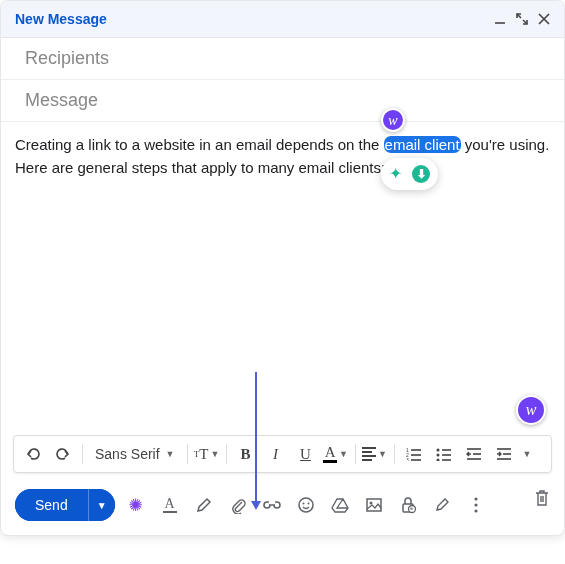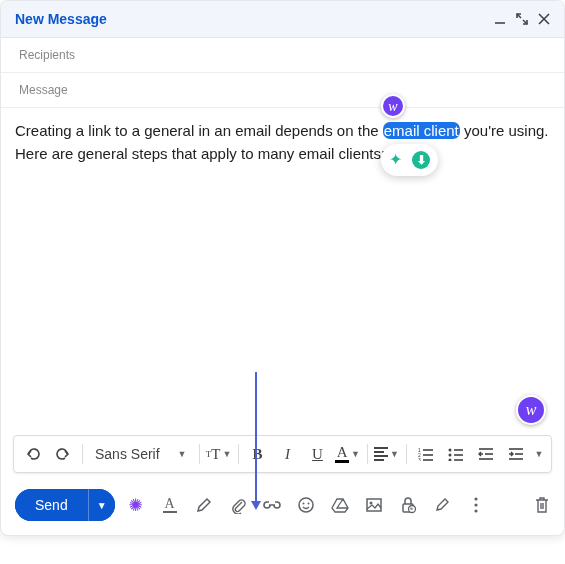--- a/index.html
+++ b/index.html
@@ -36,24 +36,24 @@
     font-weight: 600;
     color: #0b57d0;
   }
   .header-controls {
     display: flex;
     gap: 10px;
     align-items: center;
   }
   .header-controls span { cursor: pointer; color: #444; font-size: 13px; }
   .field {
-    padding: 10px 18px;
+    padding: 10px 24px;
     border-bottom: 1px solid #eceff1;
     color: #888;
-    font-size: 12px;
+    font-size: 18px;
   }
   .body-area {
     flex: 1;
     padding: 12px 14px;
     position: relative;
     font-size: 15px;
     line-height: 1.5;
     color: #202124;
   }
   .highlight {
@@ -123,28 +123,27 @@
   .fb-sep {
     width: 1px;
     height: 20px;
     background: #dadce0;
     margin: 0 2px;
   }
   .font-picker {
     display: flex;
     align-items: center;
     padding: 0 6px;
-    gap: 16px;
+    gap: 4px;
     font-size: 14px;
     color: #444;
     cursor: pointer;
   }
   .bottom-bar {
     display: flex;
-    align-items: center;
     padding: 10px 14px 14px 14px;
     gap: 10px;
   }
   .send-group {
     display: flex;
     background: #0b57d0;
     border-radius: 18px;
     overflow: hidden;
   }
   .send-btn {
@@ -256,21 +255,21 @@
 
   <div class="field">
     <span>Recipients</span>
   </div>
 
   <div class="field">
     <span>Message</span>
   </div>
 
   <div class="body-area">
-    <span>Creating a link to a general in an email depends on the </span><span class="highlight">email client</span><span> you're using. Here are general steps that apply to many email clients:</span>
+    <span>Creating a link to a website in an email depends on the </span><span class="highlight">email client</span><span> you're using. Here are general steps that apply to many email clients:</span>
 
     <div class="wordtune-badge badge1">w</div>
 
     <div class="inline-toolbar">
       <span class="wand">✦</span>
       <span class="plus">⬇</span>
     </div>
 
     <div class="wordtune-badge badge2">w</div>
   </div>

